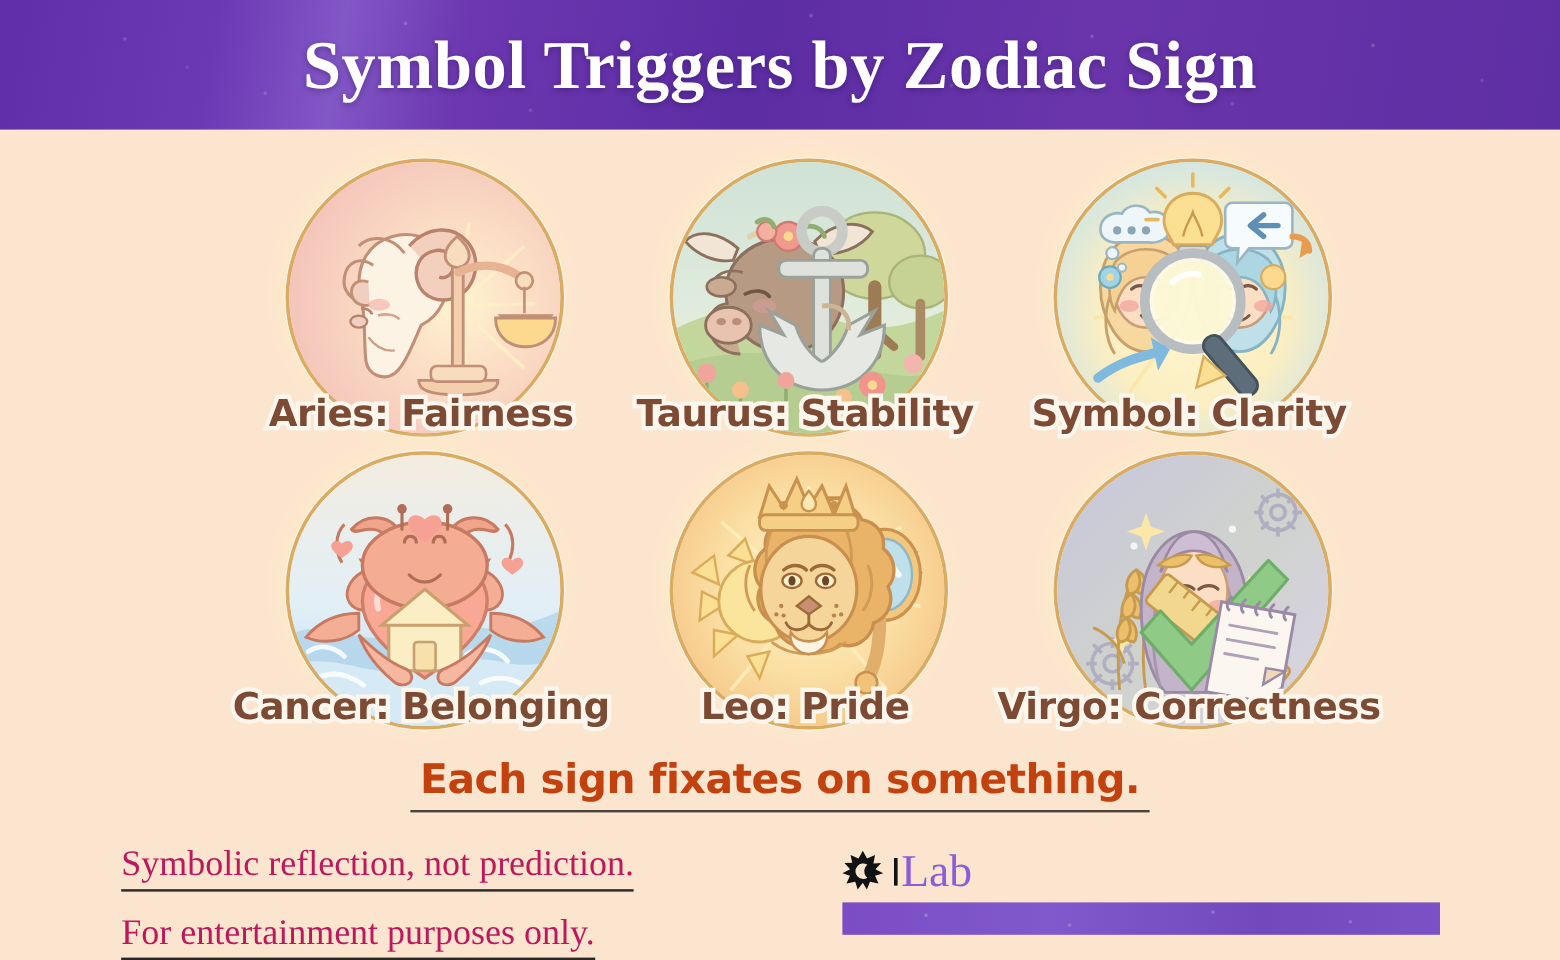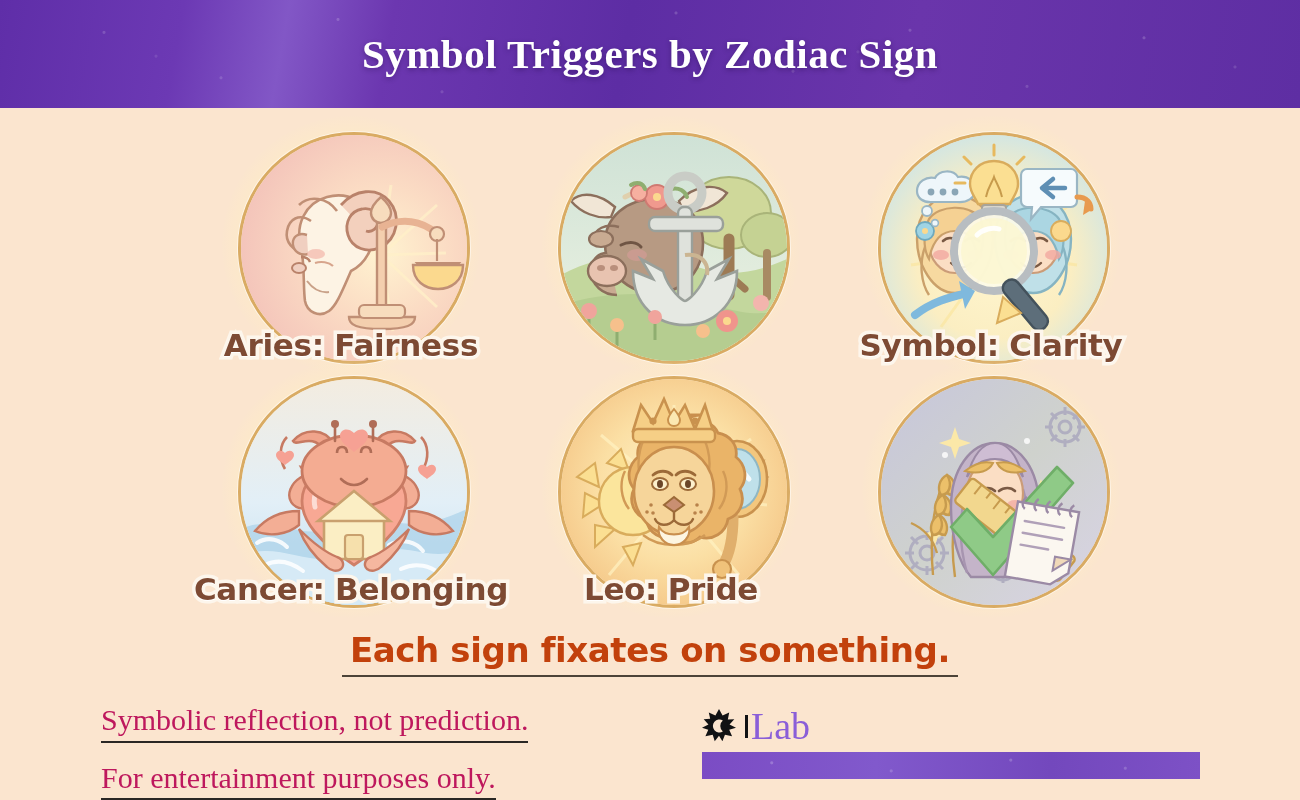--- a/index.html
+++ b/index.html
@@ -28,21 +28,21 @@
       radial-gradient(circle at 95% 62%, rgba(255,255,255,.13) 0 1px, transparent 2px),
       radial-gradient(circle at 12% 52%, rgba(255,255,255,.10) 0 1px, transparent 2px),
       radial-gradient(circle at 38% 62%, rgba(255,255,255,.10) 0 1px, transparent 2px),
       radial-gradient(circle at 66% 48%, rgba(255,255,255,.10) 0 1px, transparent 2px),
       linear-gradient(100deg,#5f2ea8 0%, #6c39b4 14%, #8257c6 22%, #6c37b0 30%, #5d2da4 48%, #6a35ab 70%, #5e2ea3 100%);
     display:flex; align-items:center; justify-content:center;
   }
   .header-title {
     font-family:"Liberation Serif", serif;
     font-weight:bold;
-    font-size:41px;
+    font-size:57px;
     color:#ffffff;
     letter-spacing:.5px;
     text-shadow:0 2px 5px rgba(30,0,60,.35);
     white-space:nowrap;
   }
 
   
   .grid {
     position:absolute; left:16px; top:108px; width:1300px; height:510px;
   }
@@ -250,20 +250,21 @@
             <circle cx="94" cy="182" r="7" fill="#f0a49c"></circle>
               <path d="M94 189v16" stroke="#8fae70" stroke-width="3"></path>
             <circle cx="166" cy="186" r="11" fill="#f0948c"></circle>
               <circle cx="166" cy="186" r="4" fill="#fbd98e"></circle>
             <circle cx="200" cy="168" r="8" fill="#f3b5ad"></circle>
             <circle cx="142" cy="196" r="7" fill="#f6c08c"></circle>
           </g>
         </svg>
       </div>
     </div>
+    <div class="label">Taurus: Stability</div>
   </div>
 
   <div class="cell c2">
     <div class="badge-wrap">
       <div class="glow"></div>
       <div class="badge">
         <svg class="scene" viewBox="0 0 226 226">
           <defs>
             <radialGradient id="gg" cx="50%" cy="56%" r="62%">
               <stop offset="0%" stop-color="#fff6cf"></stop>
@@ -534,20 +535,21 @@
             <g stroke="#b0a0b8" stroke-width="2.4" stroke-linecap="round">
               <path d="M142 146h40 M142 158h40 M142 170h28"></path>
             </g>
             <g fill="none" stroke="#9b8aa5" stroke-width="2.4">
               <path d="M140 122c-4 4-4 10 0 12 M152 122c-4 4-4 10 0 12 M164 122c-4 4-4 10 0 12 M176 122c-4 4-4 10 0 12 M188 122c-4 4-4 10 0 12"></path>
             </g>
           </g>
         </svg>
       </div>
     </div>
+    <div class="label">Virgo: Correctness</div>
   </div>
 </div>
 
 <div class="tagline">
   <span>Each sign fixates on something.</span>
 </div>
 
 <div class="disclaimer">
   <div>Symbolic reflection, not prediction.</div>
   <div>For entertainment purposes only.</div>

